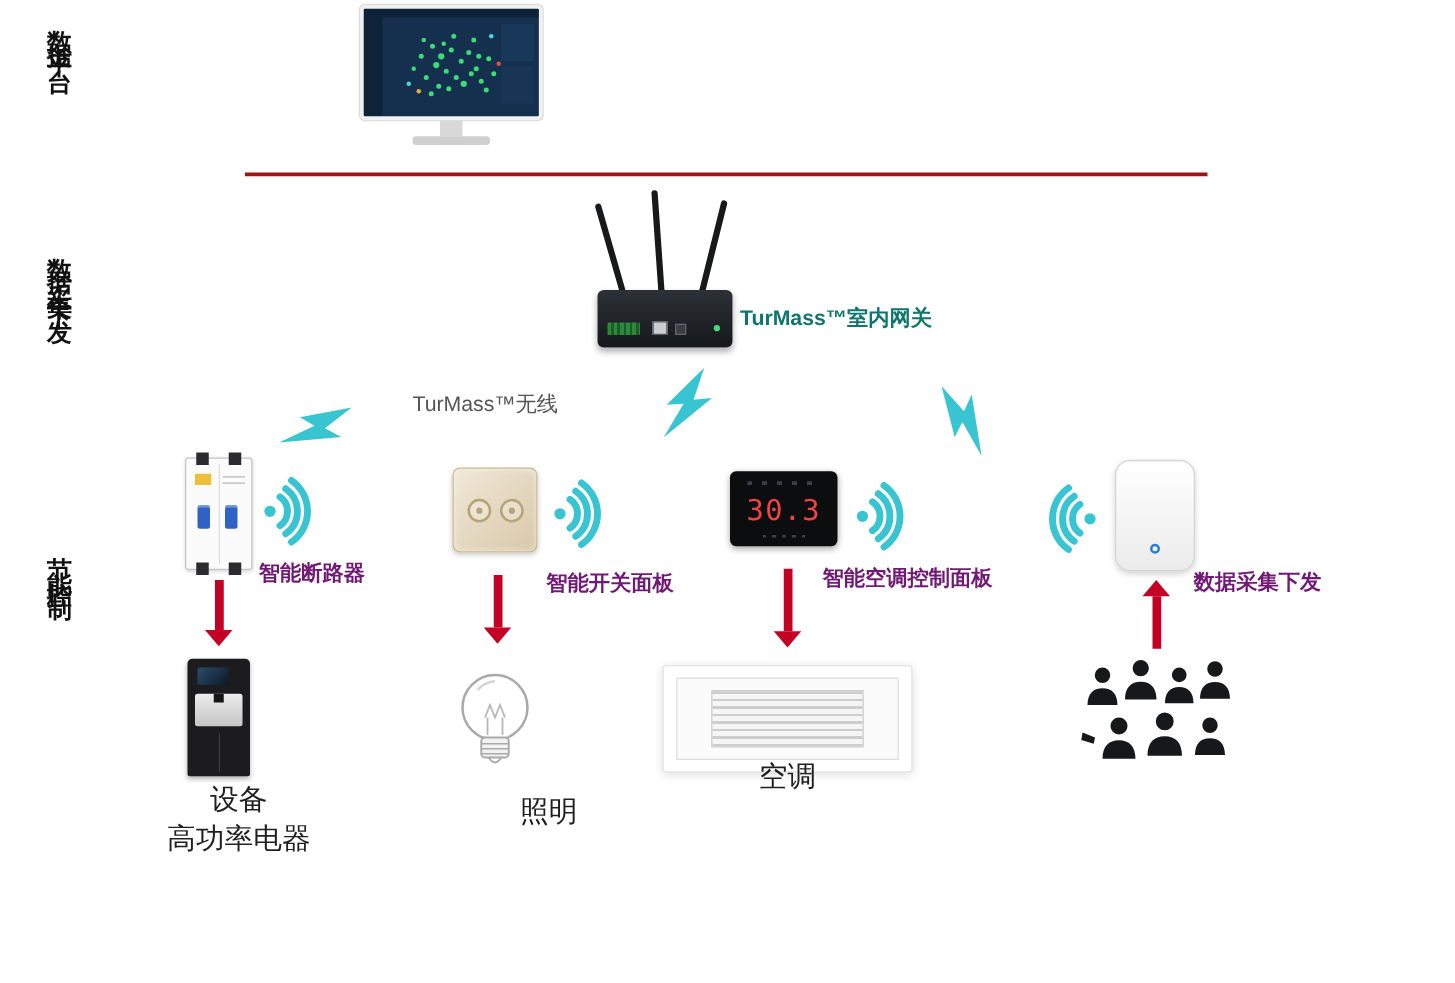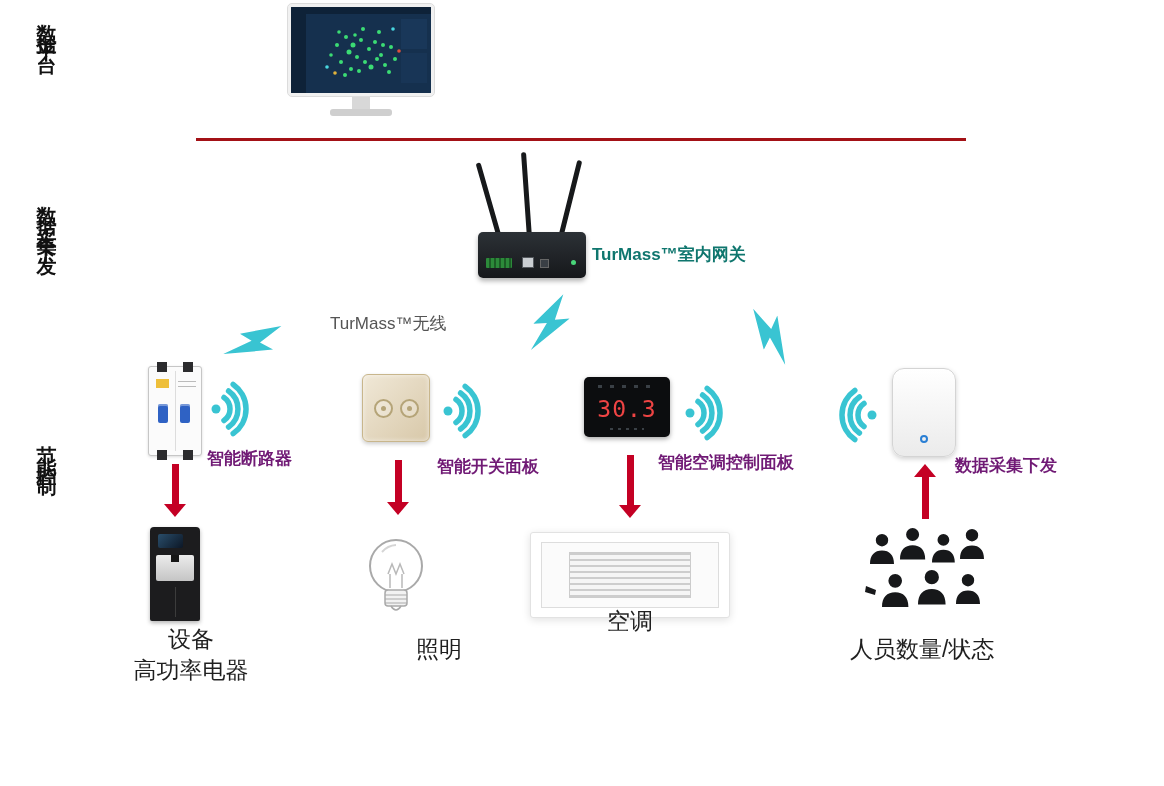--- a/index.html
+++ b/index.html
@@ -334,15 +334,14 @@
       </g>
     </svg>
   </div>
 
   <div class="app-label app-label-1">
     <div>设备</div>
     <div>高功率电器</div>
   </div>
   <div class="app-label" style="left:368px; top:634px;margin-left:48px;">照明</div>
   <div class="app-label" style="left:607px; top:606px;font-family:Liberation Mono, monospace;">空调</div>
-  <div class="app-label" style="left:850px; top:634px;">人员数量/状态</div>
 
 </div>
 
 </body></html>

